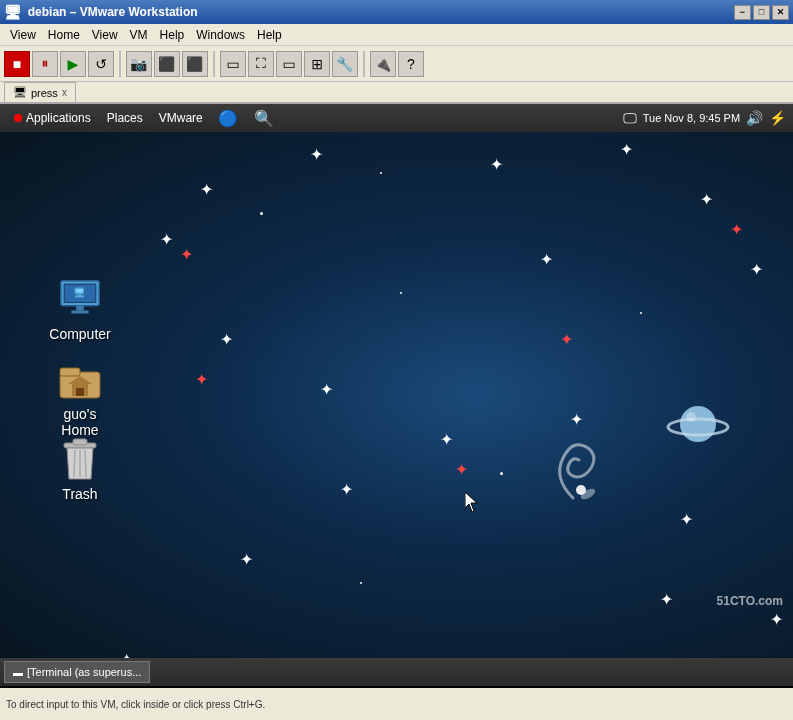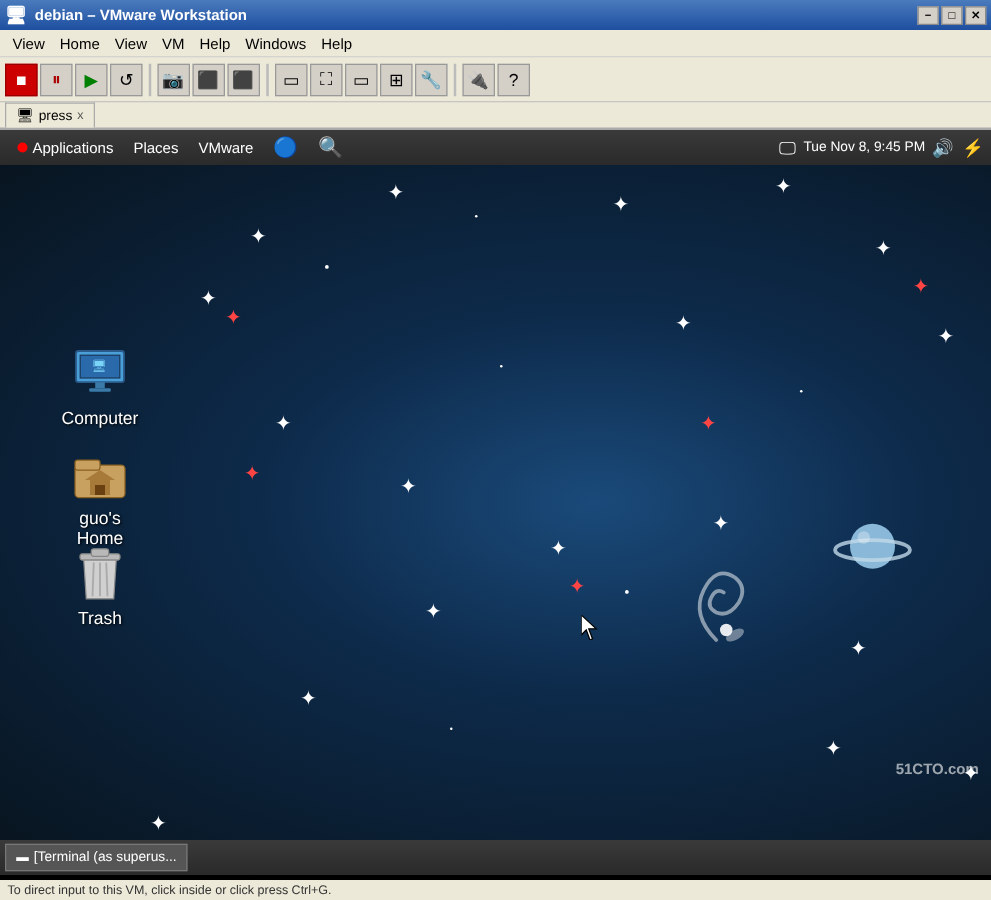--- a/index.html
+++ b/index.html
@@ -209,24 +209,24 @@
       height: 22px;
       display: flex; align-items: center; gap: 4px;
       cursor: pointer;
     }
     .taskbar-btn .small-icon { font-size: 10px; }
 
     
     #status-bar {
       height: 20px;
       background: #ece9d8;
-      border-top: 4px solid #000000;
-      display: flex;
-      align-items: center;
-      padding: 0 6px;
+      border-top: 2px solid #000000;
+      display: flex;
+      align-items: center;
+      padding: 16px 6px;
       font-size: 10px;
       color: #333;
       flex-shrink: 0;
     }
 
     
     #watermark {
       position: absolute;
       bottom: 50px;
       right: 10px;

